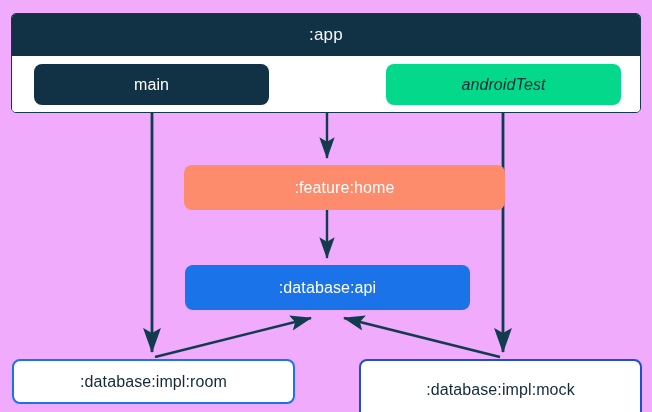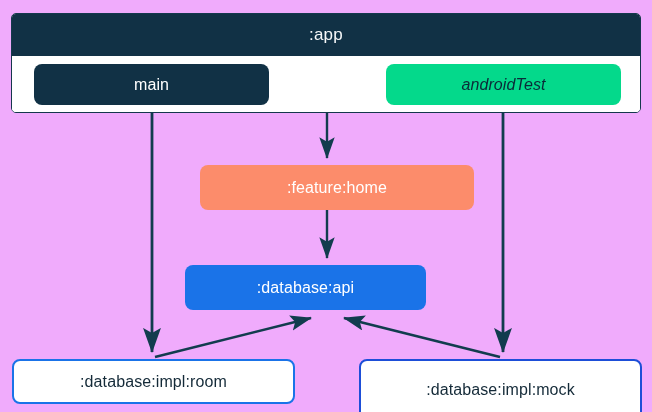--- a/index.html
+++ b/index.html
@@ -75,31 +75,31 @@
     left: 374px;
     top: 8px;
     width: 235px;
     height: 41px;
     background: #04d98b;
     color: #0b2a38;
     font-style: italic;
   }
   
   .node-feature-home {
-    left: 200px;
+    left: 184px;
     top: 165px;
-    width: 274px;
+    width: 321px;
     height: 45px;
     background: #fc8c6b;
     color: #ffffff;
   }
   .node-database-api {
     left: 185px;
     top: 265px;
-    width: 241px;
+    width: 285px;
     height: 45px;
     background: #1a73e8;
     color: #ffffff;
   }
   .node-impl-room {
     left: 12px;
     top: 359px;
     width: 283px;
     height: 45px;
     background: #ffffff;

